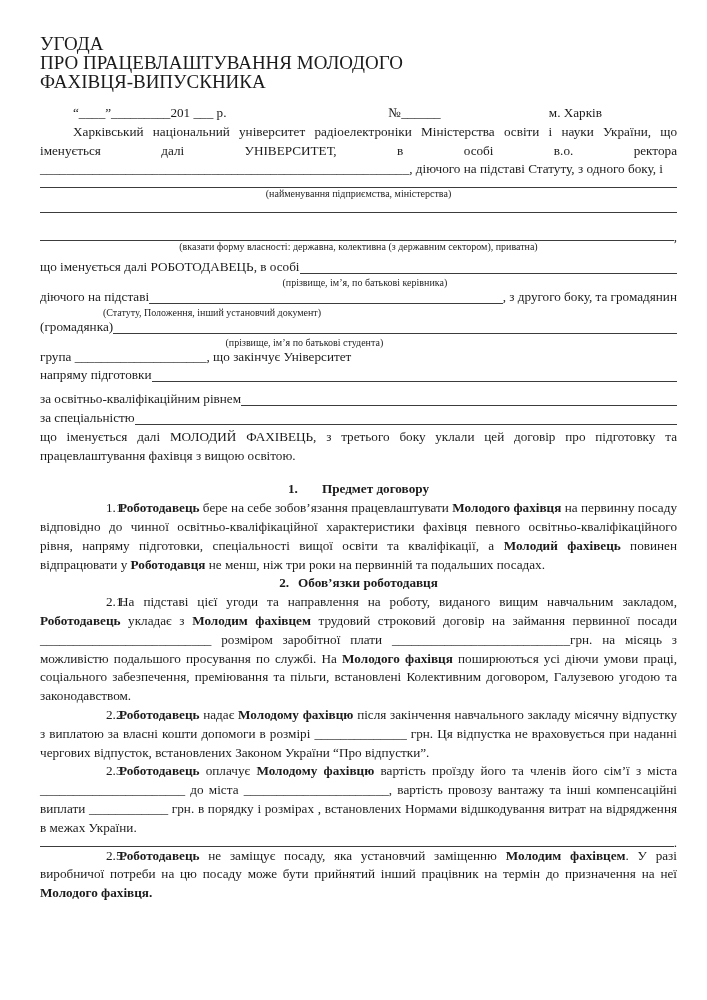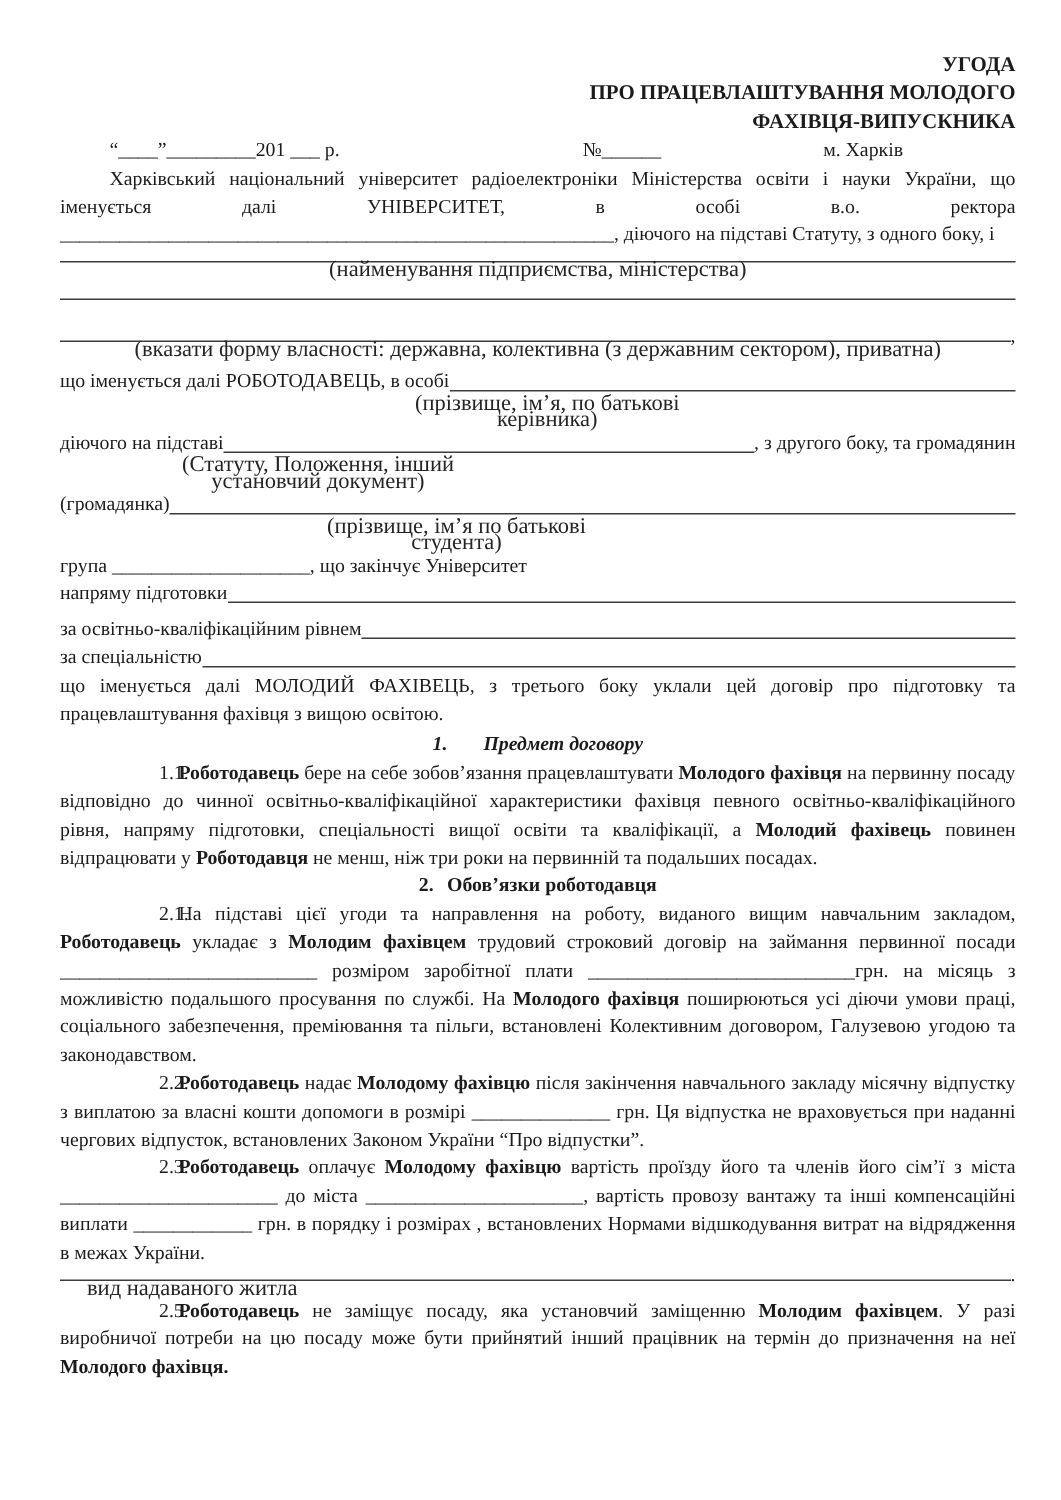--- a/index.html
+++ b/index.html
@@ -8,30 +8,30 @@
     width:707px;height:1000px;
     box-sizing:border-box;
     background:#ffffff;
     color:#1b1b1b;
     font-family:"Liberation Serif","DejaVu Serif",serif;
     font-size:13.2px;
     line-height:18.8px;
     padding:34px 30px 0 40px;
     overflow:hidden;
   }
-  .title{text-align:right;font-weight:bold;font-size:14px;line-height:19px;}
-  .dateline{display:flex;padding-right:75px;}
+  .title{text-align:left;font-weight:normal;font-size:19px;line-height:19px;}
+  .dateline{display:flex;margin-top:13px;padding-right:75px;}
   .dl-date{margin-left:33px;white-space:nowrap;}
   .sp1{flex:1.5;}
   .sp2{flex:1;}
   p.para{margin:0;}
   .justify{text-align:justify;}
   .jlast{text-align-last:justify;}
   .indent{text-indent:33px;}
-  .caption{font-size:15px;line-height:11px;text-align:center;color:#242424;}
+  .caption{font-size:10px;line-height:11px;text-align:center;color:#242424;}
   .ruleline{display:flex;height:8px;}
   .ruleline .fill{flex:1;border-bottom:1px solid #3c3c3c;}
   .ruleline .tail{line-height:16px;align-self:flex-end;margin-bottom:-4px;}
   .fillrow{display:flex;}
   .fillrow .lbl{white-space:nowrap;}
   .fillrow .fill{flex:1;border-bottom:1px solid #3c3c3c;margin-bottom:3px;}
   .heading{text-align:center;font-weight:bold;}
   .hgap1{display:inline-block;width:24px;}
   .hgap2{display:inline-block;width:9px;}
   .pnum{display:inline-block;width:46px;font-weight:normal;}
@@ -39,21 +39,21 @@
   .cap-head{margin-left:33%;width:36%;}
   .cap-doc{margin-left:9%;width:36%;}
   .cap-student{margin-left:24%;width:35%;}
   .cap-housing{margin-left:18px;text-align:left;}
   .mt-rule1{margin-top:1px;}
   .mt-rule2{margin-top:6px;}
   .mt-rule3{margin-top:20px;}
   .mt-employer{margin-top:6px;}
   .mt-group{margin-top:-4px;}
   .mt-level{margin-top:5px;}
-  .mt-h1{margin-top:2px;font-style:italic;}
+  .mt-h1{margin-top:15px;}
   .mt-intro{margin-top:9px;}
   .mt-hrule{margin-top:1px;}
 </style>
 </head>
 <body>
 
 <div class="page">
 
   <div class="title">
     <div>УГОДА</div>
@@ -144,20 +144,19 @@
 
   <p class="para justify indent">
     <span class="pnum">2.3.</span><span><span class="b">Роботодавець</span><span> оплачує </span><span class="b">Молодому фахівцю</span><span> вартість проїзду його та членів його сім’ї з міста </span><span>______________________</span><span> до міста </span><span>______________________</span><span>, вартість провозу вантажу та інші компенсаційні виплати </span><span>____________</span><span> грн. в порядку і розмірах , встановлених Нормами відшкодування витрат на відрядження в межах України.</span></span>
   </p>
 
 
   <div class="ruleline mt-hrule">
       <span class="fill"></span>
       <span class="tail">.</span>
     </div>
-  <div class="caption cap-housing">вид надаваного житла</div>
 
   <p class="para justify indent">
     <span class="pnum">2.5.</span><span><span class="b">Роботодавець</span><span> не заміщує посаду, яка установчий заміщенню </span><span class="b">Молодим фахівцем</span><span>. У разі виробничої потреби на цю посаду може бути прийнятий інший працівник на термін до призначення на неї </span><span class="b">Молодого фахівця.</span></span>
   </p>
 
 
 </div>
 
 </body></html>

